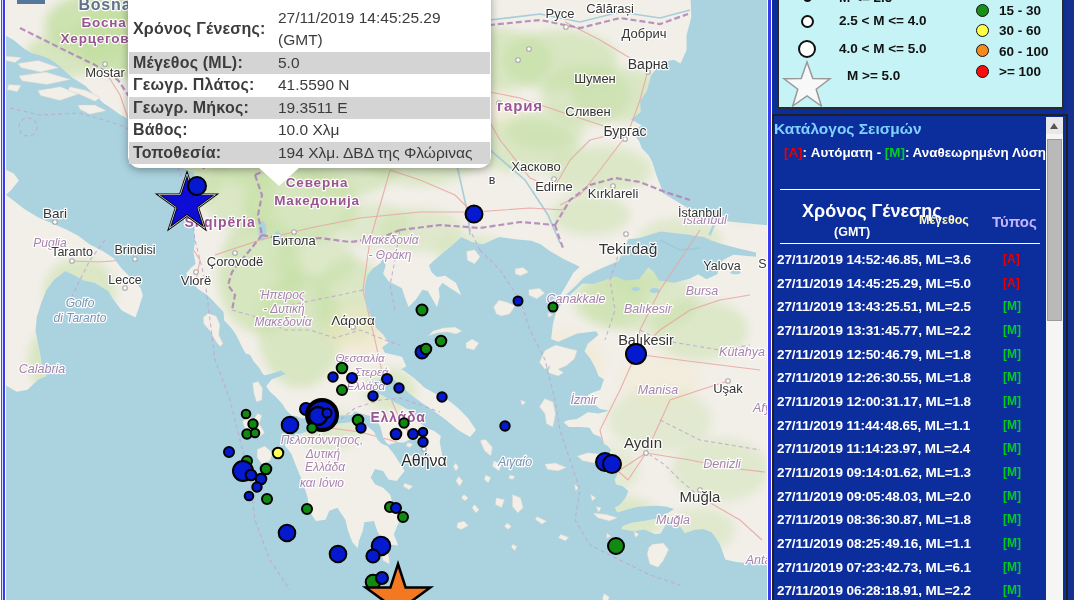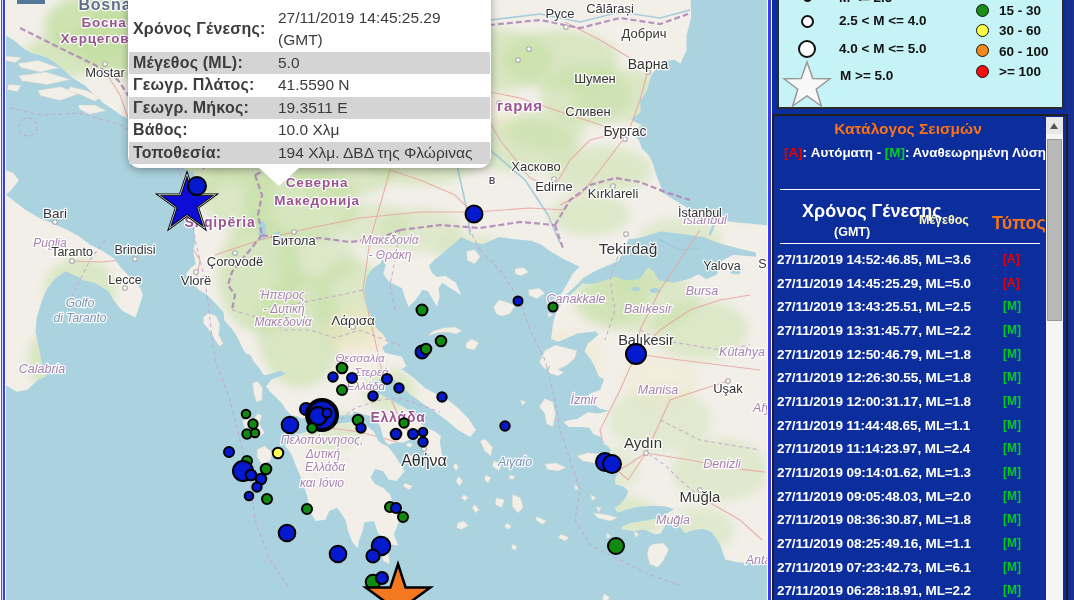--- a/index.html
+++ b/index.html
@@ -15,30 +15,30 @@
 
 #legend { position:absolute; left:777px; top:-58px; width:287px; height:167px; background:#c6f3f6;
   border:2.5px solid #2b2b2b; z-index:7; }
 .lrow { position:absolute; font-weight:bold; color:#111; font-size:13.5px; white-space:nowrap; }
 .lc { position:absolute; border-radius:50%; border:2px solid #111; background:#fff; }
 .ld { position:absolute; border-radius:50%; border:1.5px solid #111; }
 
 
 #catalog { position:absolute; left:772px; top:114px; width:296px; height:492px; background:#0c2d9c;
   border:2.5px solid #1f1f1f; border-bottom:none; z-index:7; }
-#cat-title { position:absolute; left:0; top:3.5px; width:268px; text-align:center; color:#f97316;
+#cat-title { position:absolute; left:0; top:3.5px; width:268px; color:#7dd3fc;
   font-weight:bold; font-size:15.5px; }
 #cat-sub { position:absolute; left:0; top:29px; width:272px; text-align:right; color:#fff;
   font-weight:bold; font-size:13.4px; white-space:nowrap; }
 #cat-sub .a { color:#e80000; } #cat-sub .m { color:#00cc22; }
 .chr { position:absolute; left:6px; width:260px; height:1px; background:#fff; }
 #cat-h1 { position:absolute; left:28px; top:85px; color:#fff; font-weight:bold; font-size:18px; }
 #cat-h1g { position:absolute; left:60px; top:109px; color:#fff; font-weight:bold; font-size:12.5px; }
 #cat-h2 { position:absolute; left:145px; top:97px; color:#fef9c3; font-weight:bold; font-size:12.5px; }
-#cat-h3 { position:absolute; left:218px; top:97px; color:#f97316; font-weight:bold; font-size:18px; }
+#cat-h3 { position:absolute; left:218px; top:97px; color:#c4b5fd; font-weight:bold; font-size:15px; }
 #cat-rows { position:absolute; left:0px; top:131px; width:272px; }
 .crow { height:23.7px; position:relative; }
 .ct { position:absolute; left:3px; top:50%; transform:translateY(-50%); color:#fff; font-weight:bold;
   font-size:13.5px; letter-spacing:-0.1px; white-space:nowrap; }
 .ra,.rm { position:absolute; left:229px; top:50%; transform:translateY(-50%); font-weight:bold; font-size:12px; }
 .ra { color:#e80000; } .rm { color:#00cc22; }
 
 
 #sbar { position:absolute; left:1046px; top:116.5px; width:17px; height:483.5px; background:#f5f5f5; z-index:8; }
 #sbtn { position:absolute; left:0; top:0; width:17px; height:17px; background:#e8e8e8; }
@@ -409,21 +409,21 @@
   <div id="legend">
     <div class="lc" style="left:23.5px;top:48.5px;width:9px;height:9px;"></div>
     <div class="lrow" style="left:60px;top:46px;">M &lt;= 2.5</div>
     <div class="lc" style="left:21.5px;top:70.5px;width:13px;height:13px;"></div>
     <div class="lrow" style="left:60px;top:69px;">2.5 &lt; M &lt;= 4.0</div>
     <div class="lc" style="left:19px;top:96px;width:18px;height:18px;"></div>
     <div class="lrow" style="left:60px;top:97px;">4.0 &lt; M &lt;= 5.0</div>
     <svg style="position:absolute;left:2px;top:116px;" width="52" height="50" viewBox="0 0 52 50">
       <path d="M26 2 L31.8 18.5 L49 18.8 L35.2 29.2 L40.3 46 L26 36 L11.7 46 L16.8 29.2 L3 18.8 L20.2 18.5 Z" fill="#f8f8f8" stroke="#999" stroke-width="1.5"></path>
     </svg>
-    <div class="lrow" style="left:61px;top:124px;">M &gt;= 5.0</div>
+    <div class="lrow" style="left:68px;top:124px;">M &gt;= 5.0</div>
     <div class="ld" style="left:197px;top:59.5px;width:13px;height:13px;background:#189018;"></div>
     <div class="lrow" style="left:220px;top:59px;">15 - 30</div>
     <div class="ld" style="left:197px;top:79.5px;width:13px;height:13px;background:#ffff44;"></div>
     <div class="lrow" style="left:220px;top:79px;">30 - 60</div>
     <div class="ld" style="left:197px;top:100px;width:13px;height:13px;background:#f58a1f;"></div>
     <div class="lrow" style="left:220px;top:99.5px;">60 - 100</div>
     <div class="ld" style="left:197px;top:120.5px;width:13px;height:13px;background:#f50f0f;"></div>
     <div class="lrow" style="left:220px;top:120px;">&gt;= 100</div>
   </div>
 

